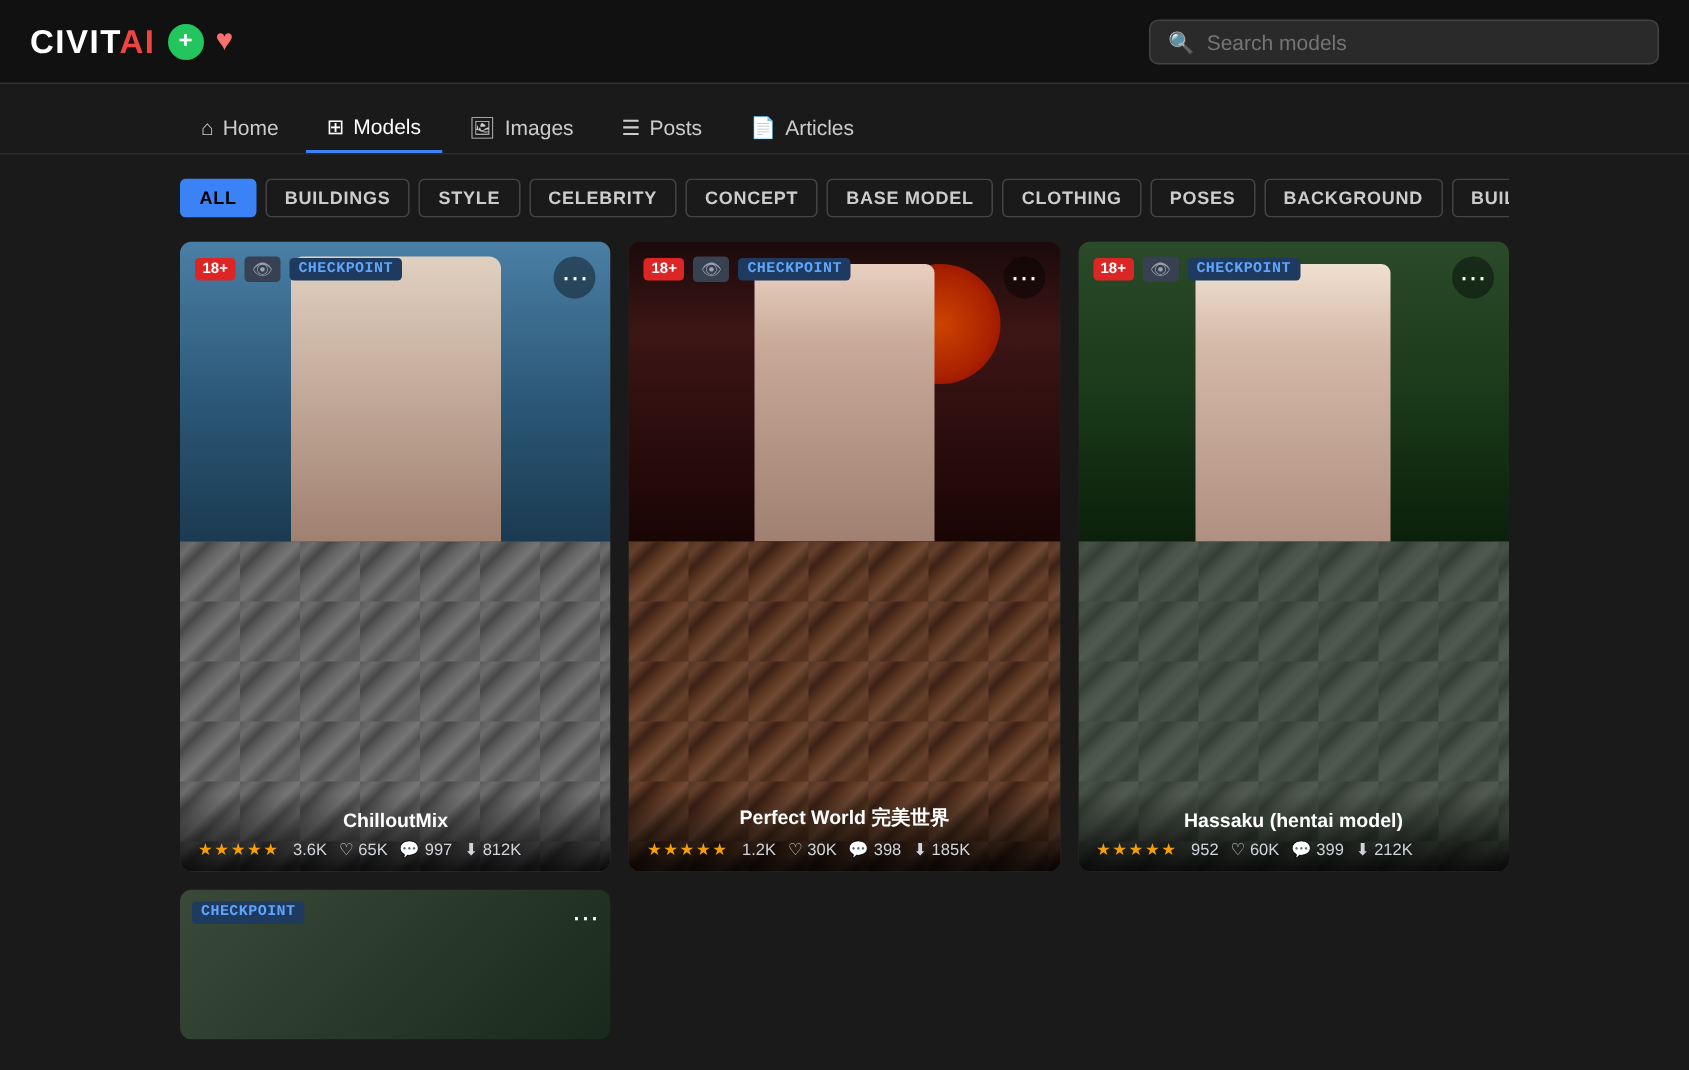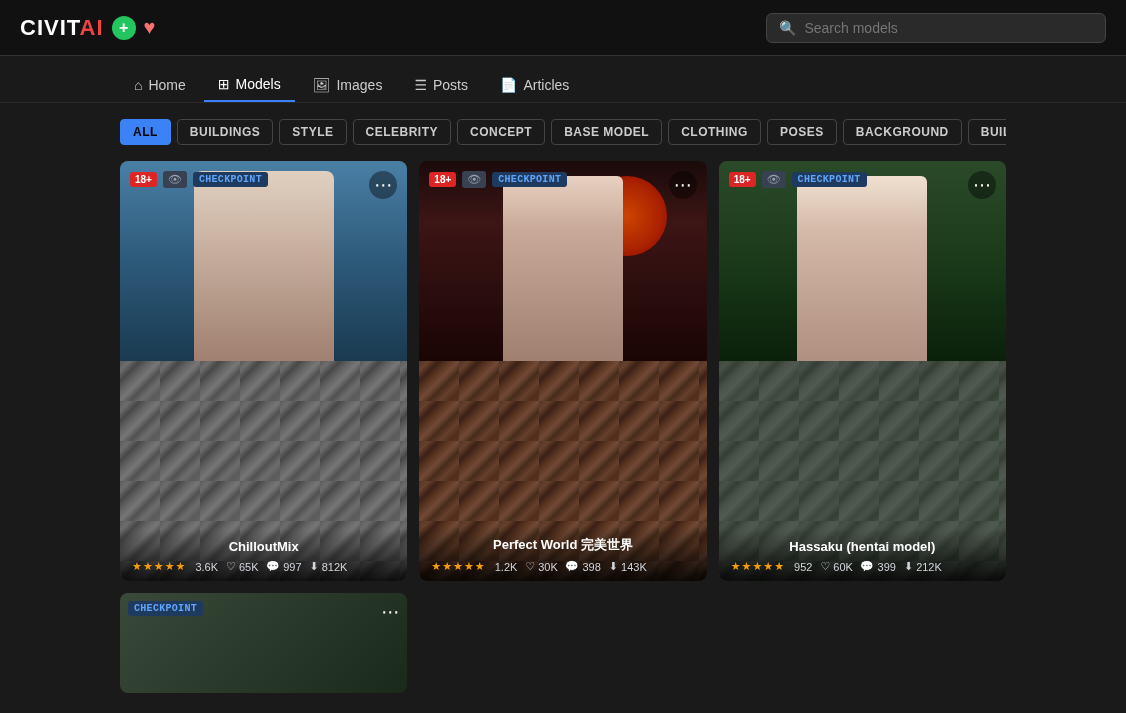--- a/index.html
+++ b/index.html
@@ -501,21 +501,21 @@
             <div class="stat-item">
               <span class="stat-icon">♡</span>
               <span>30K</span>
             </div>
             <div class="stat-item">
               <span class="stat-icon">💬</span>
               <span>398</span>
             </div>
             <div class="stat-item">
               <span class="stat-icon">⬇</span>
-              <span>143K</span>
+              <span>185K</span>
             </div>
           </div>
         </div>
       </div>
     </div>
 
     <div class="card">
       <div class="card-image">
         <div class="card3-top">
           <div class="card3-figure"></div>

